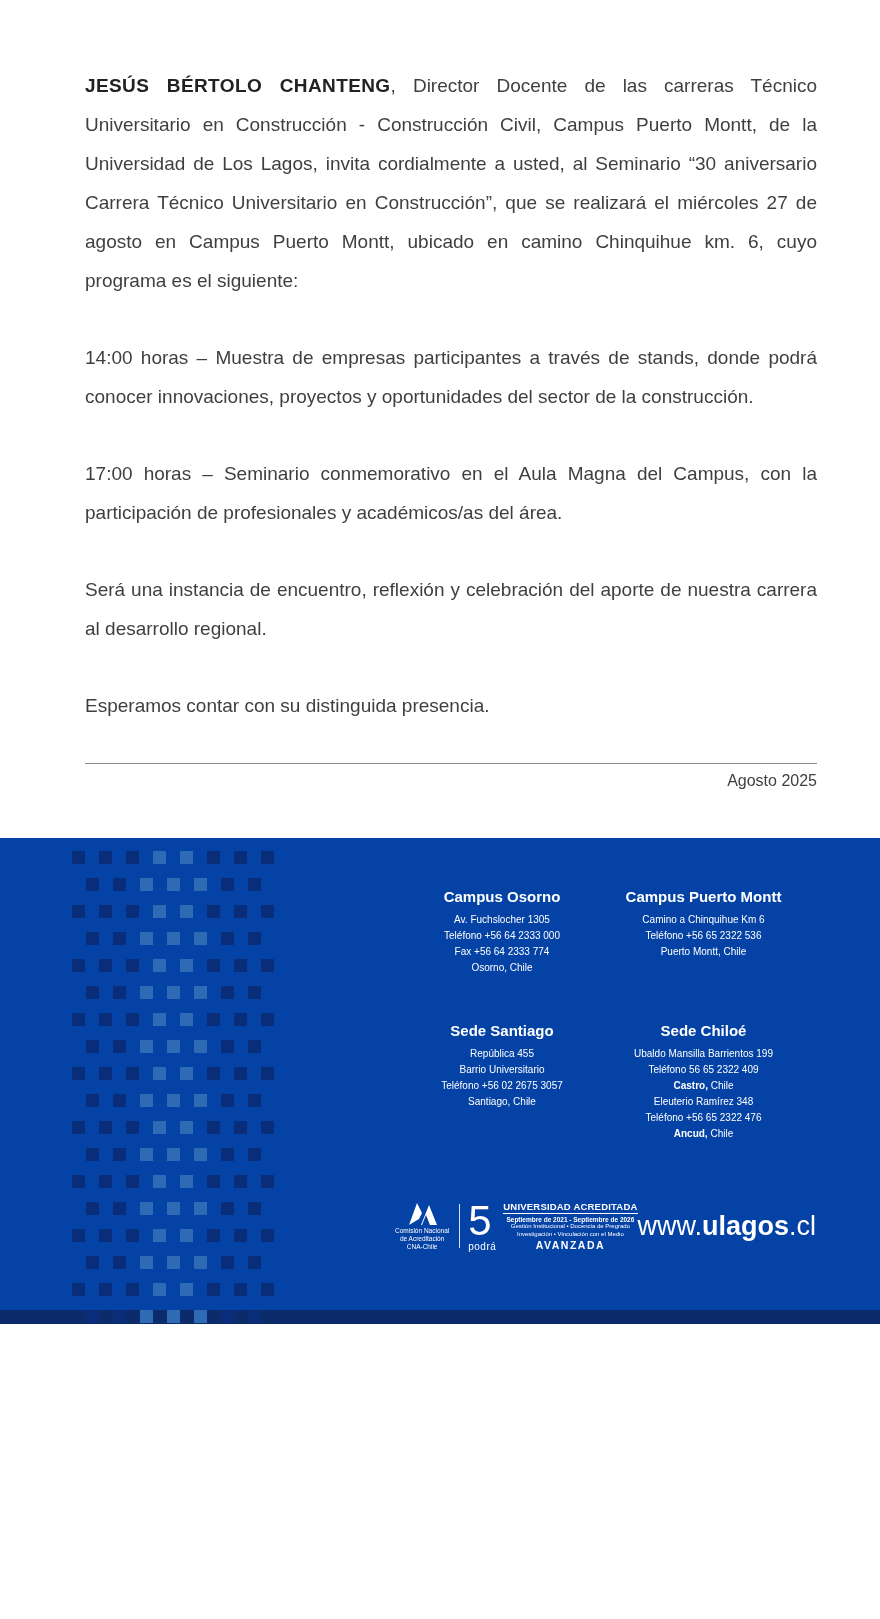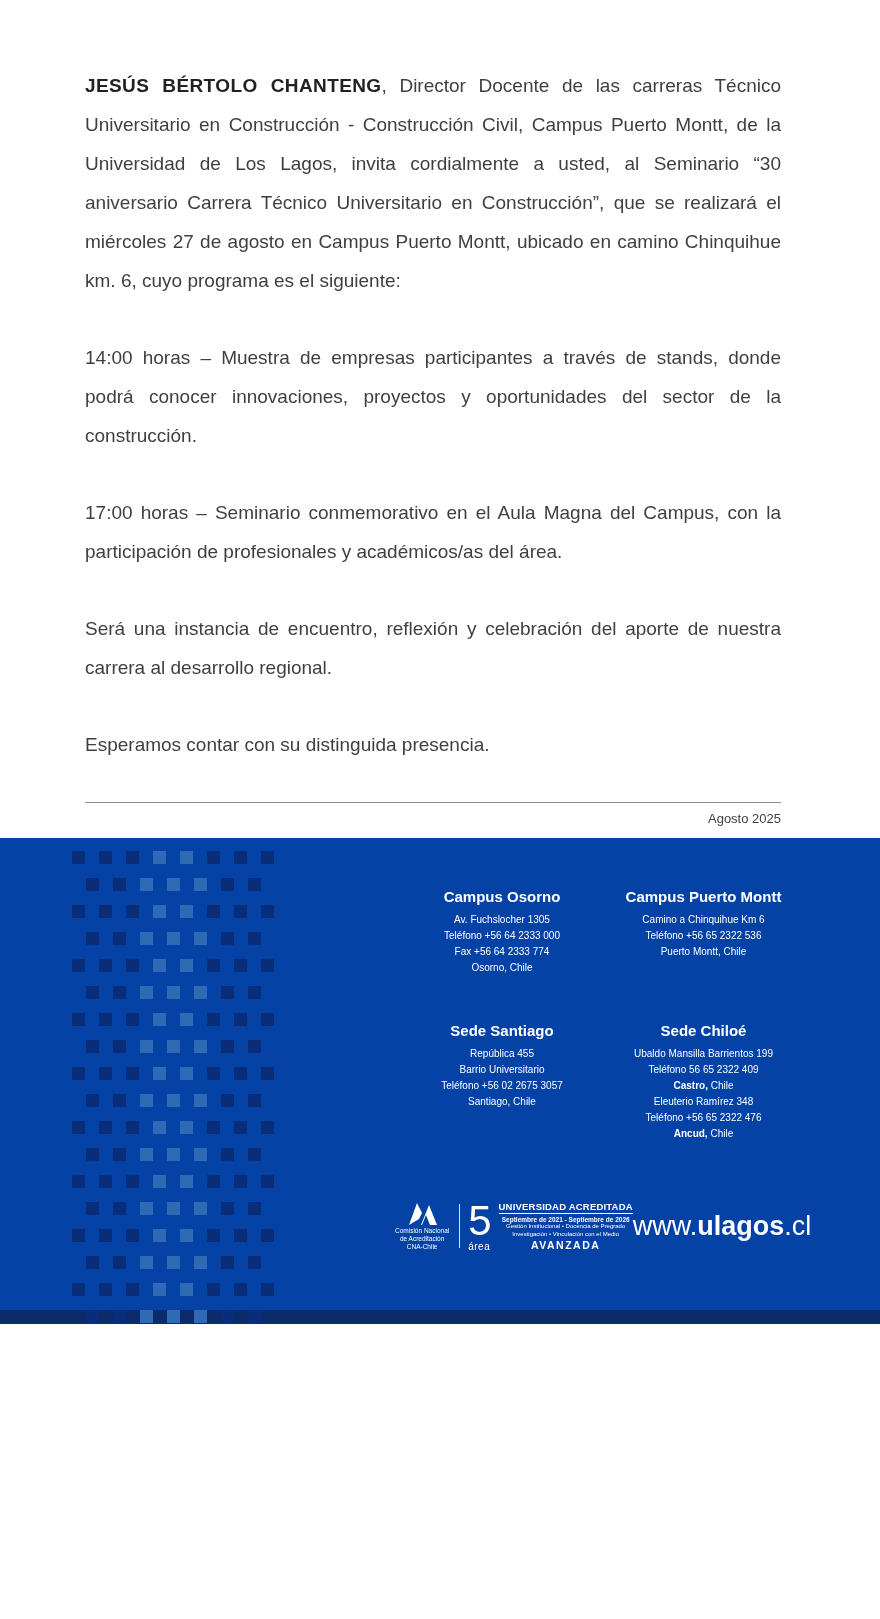--- a/index.html
+++ b/index.html
@@ -48,38 +48,38 @@
     font-weight:200;
     font-size:60px;
     letter-spacing:7px;
     color:#ffffff;
     white-space:nowrap;
   }
   
   .letter{
     position:relative;
     width:100%;height:838px;
-    padding:66px 99px 0 85px;
+    padding:66px 63px 0 85px;
     color:var(--text-color);
   }
   .letter p{
     font-size:19px;
     line-height:39px;
     text-align:justify;
     margin:0 0 38px 0;
   }
   .letter p strong{color:#222222;letter-spacing:.4px;}
   .sig-divider{
     border:none;
     border-top:1px solid #8c8c8c;
     margin:25px 0 8px 0;
   }
   .date{
     text-align:right;
-    font-size:13px;
+    font-size:16px;
     color:var(--text-color);
   }
   
   .footer{
     position:relative;
     width:100%;height:486px;
     background:var(--footer-blue);
     color:#ffffff;
     text-align:center;
   }
@@ -330,21 +330,21 @@
             <path fill="#ffffff" d="M6 24 L14 2 L19 12 L16 18 Z"></path>
             <path fill="#ffffff" d="M18 24 L26 4 L34 24 L27 24 L23 14 L19 24 Z"></path>
           </svg>
           <div class="cna-line">Comisión Nacional</div>
           <div class="cna-line">de Acreditación</div>
           <div class="cna-line">CNA-Chile</div>
         </div>
         <div class="vline"></div>
         <div class="five">
           <span class="five-num">5</span>
-          <span class="five-anios">área</span>
+          <span class="five-anios">podrá</span>
         </div>
         <div class="acc-text">
           <div class="acc-l1">UNIVERSIDAD ACREDITADA</div>
           <div class="acc-l2">Septiembre de 2021 - Septiembre de 2026</div>
           <div class="acc-l3">Gestión Institucional • Docencia de Pregrado</div>
           <div class="acc-l4">Investigación • Vinculación con el Medio</div>
           <div class="acc-l5">AVANZADA</div>
         </div>
       </div>
       <div class="website"><span>www.</span><b>ulagos</b><span>.cl</span></div>

